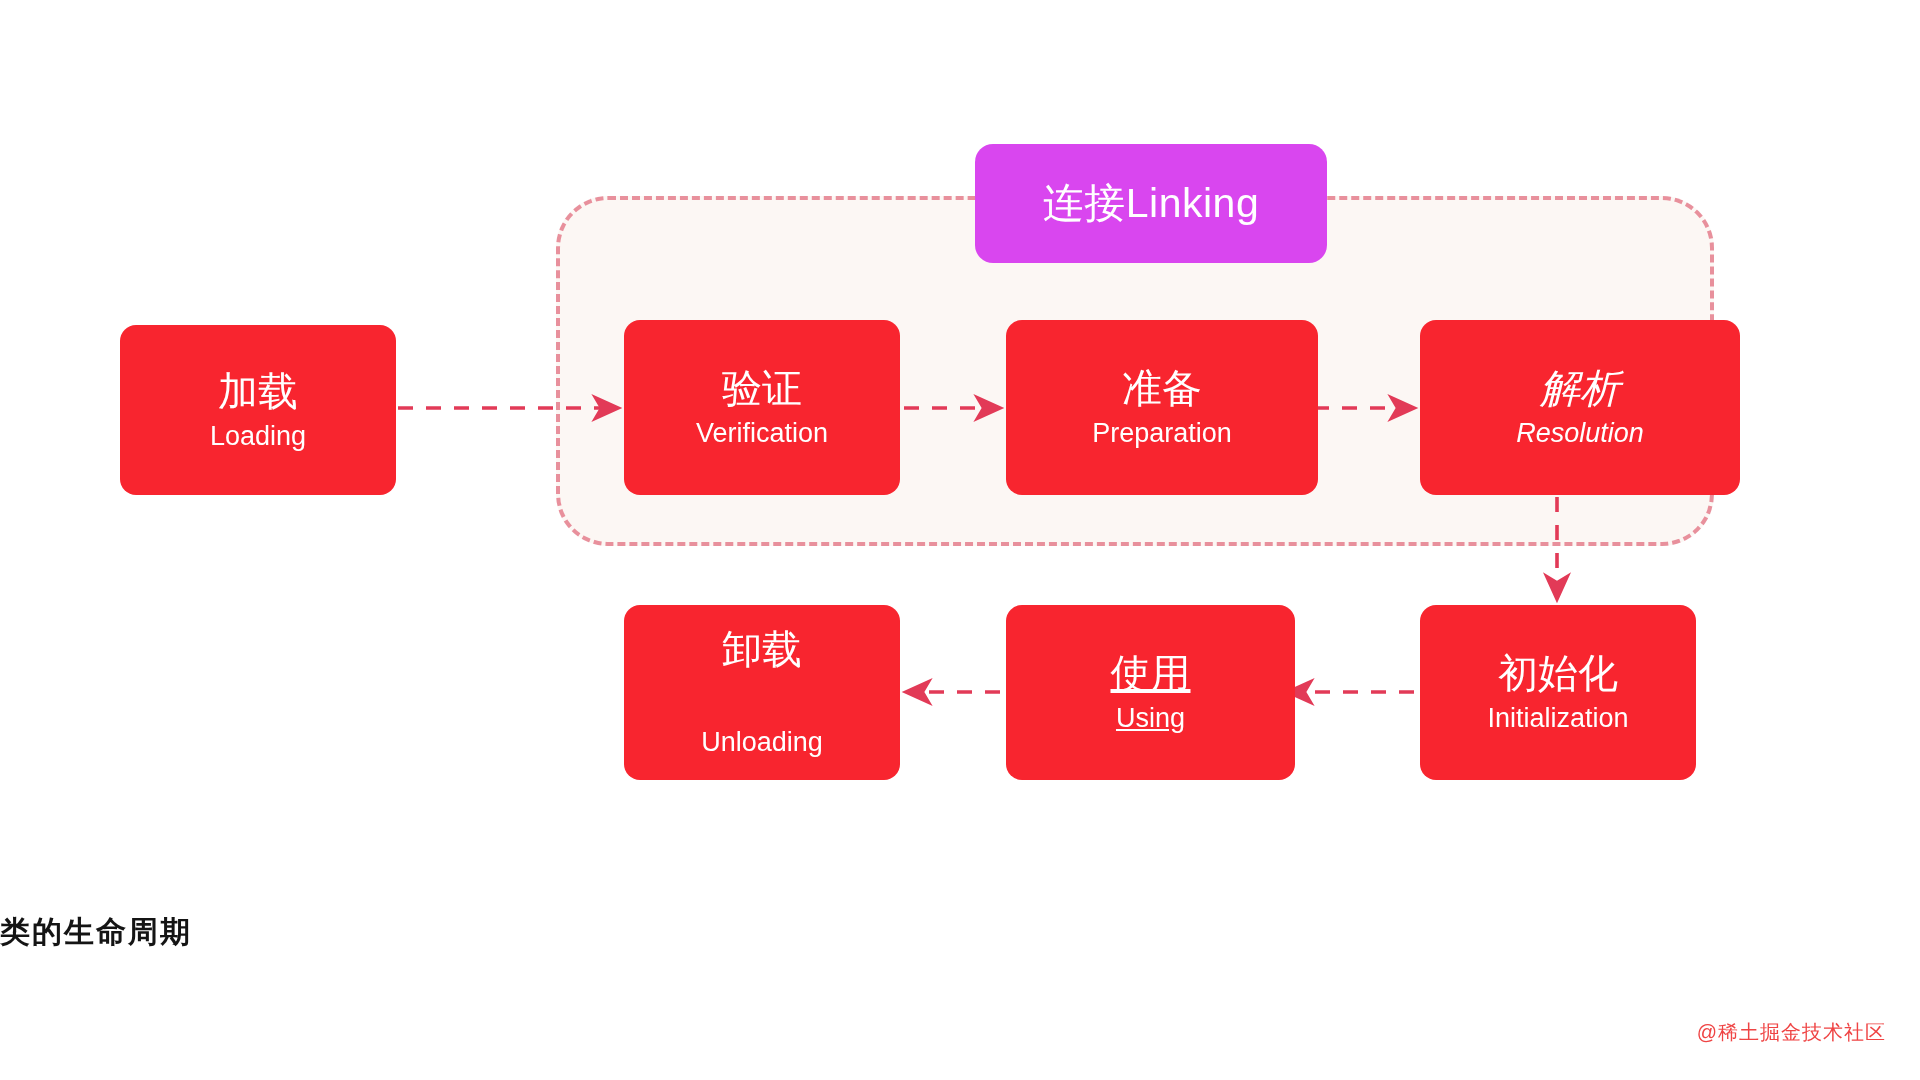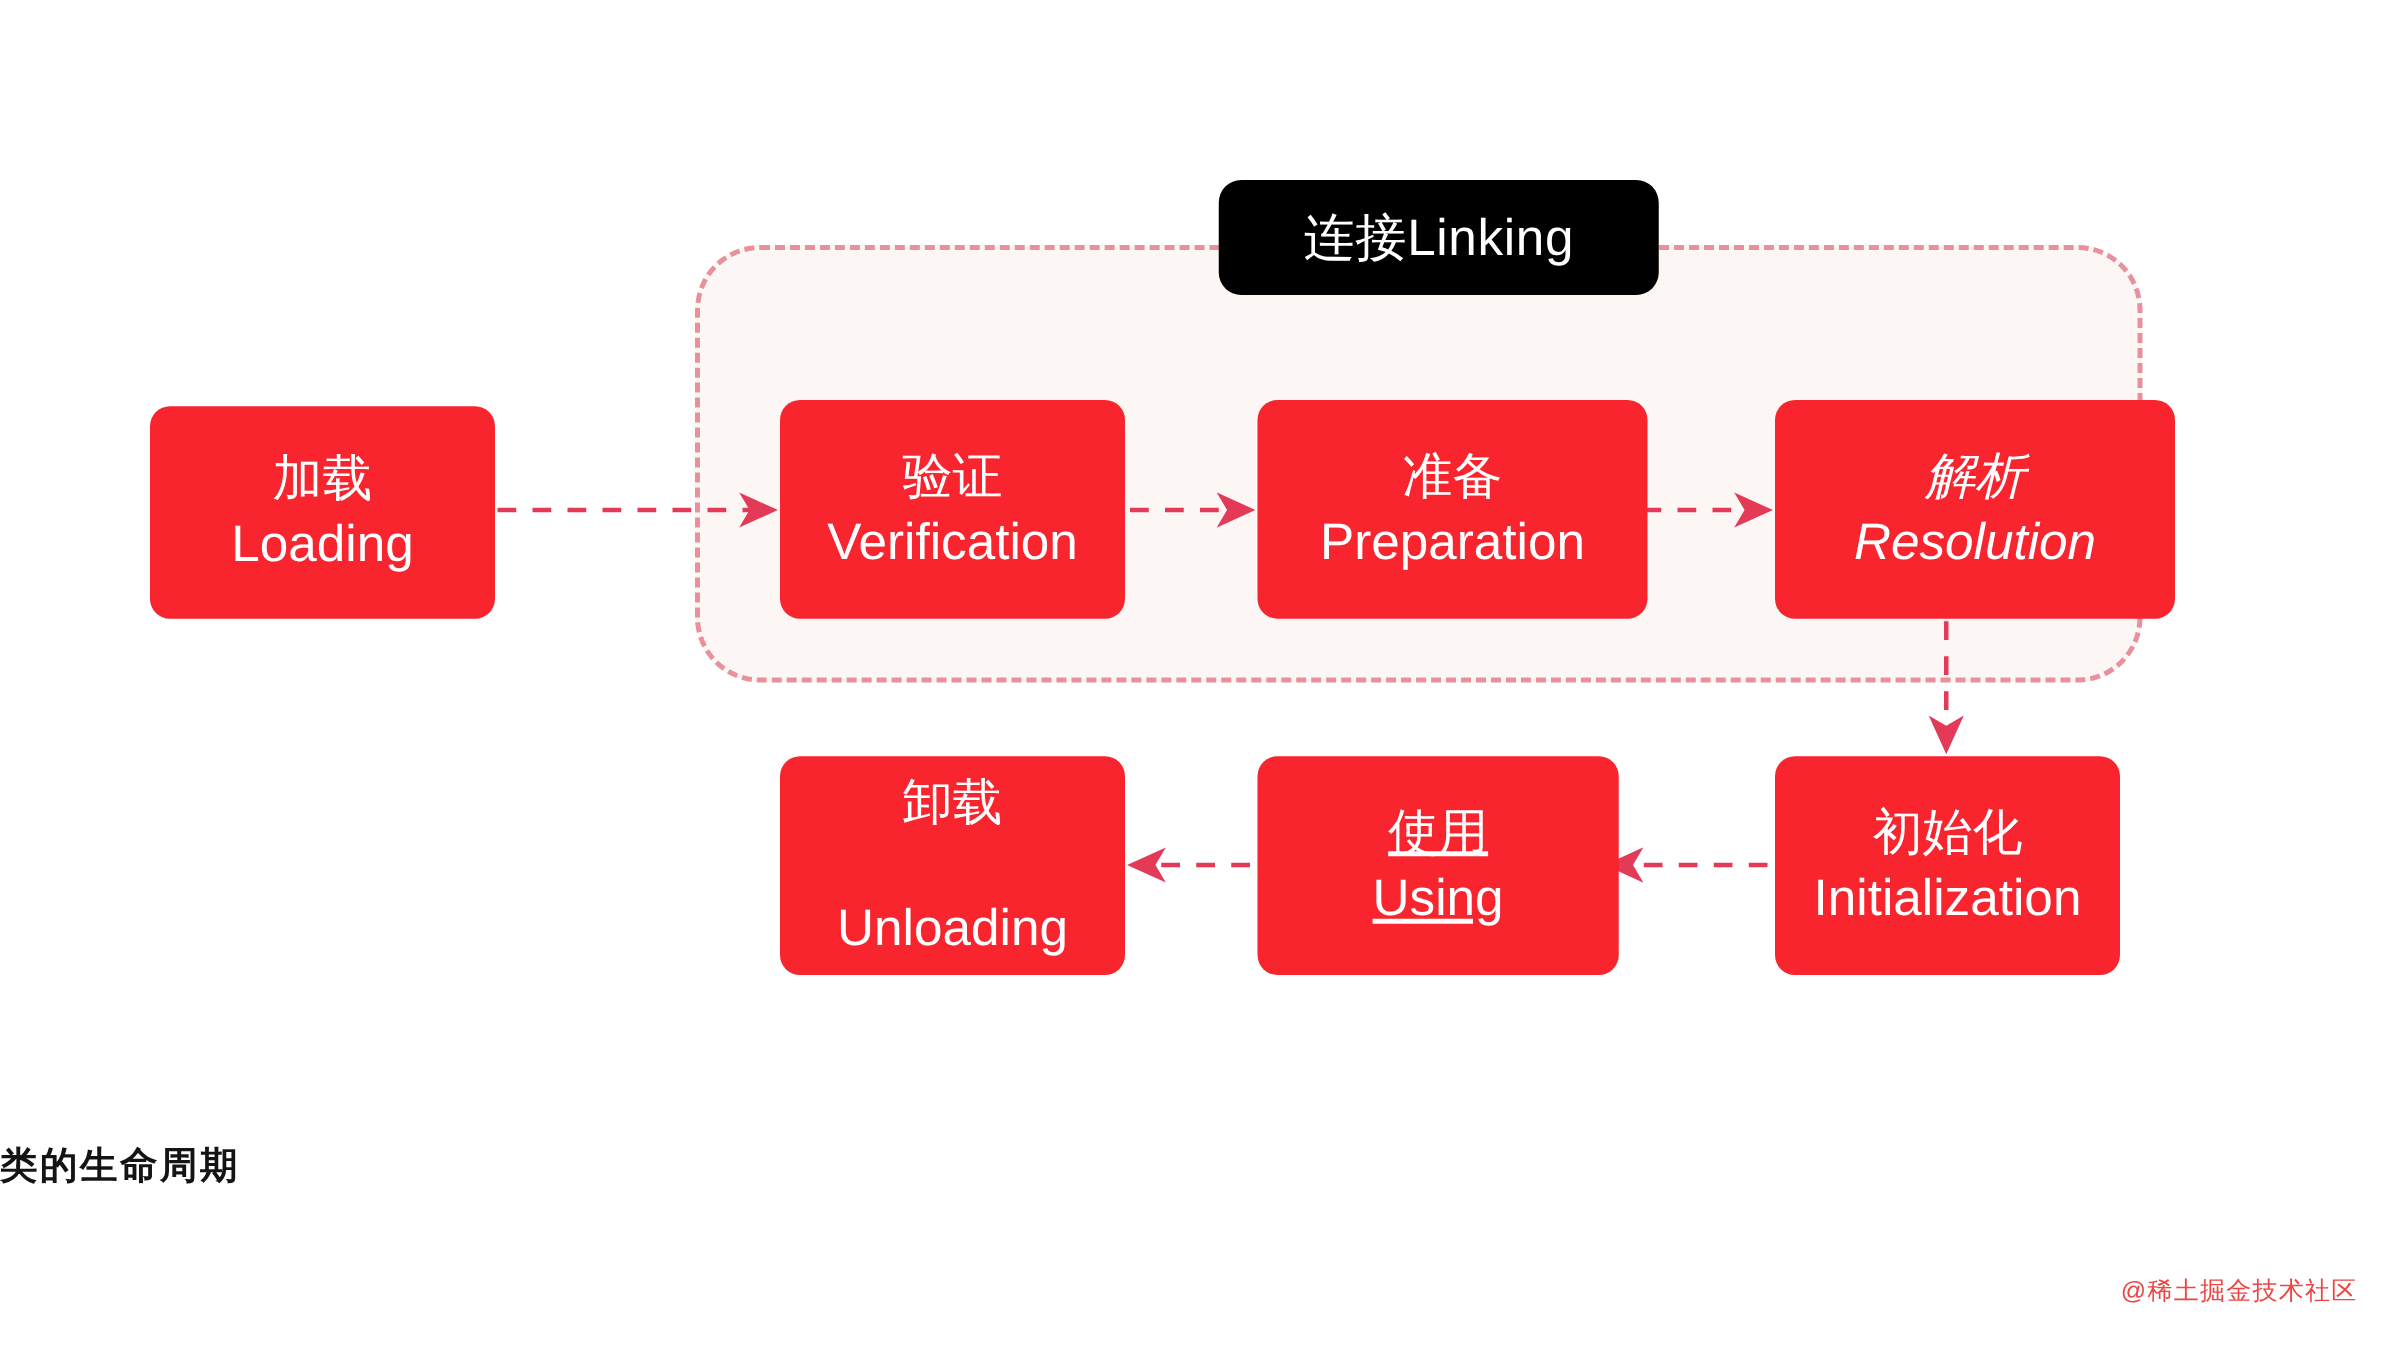--- a/index.html
+++ b/index.html
@@ -36,22 +36,22 @@
     border-radius: 52px;
     z-index: 1;
   }
 
   
   .linking-pill {
     position: absolute;
     left: 975px;
     top: 144px;
     width: 352px;
-    height: 92px;
-    background: #000000;
+    height: 119px;
+    background: #d946ef;
     border-radius: 18px;
     display: flex;
     align-items: center;
     justify-content: center;
     z-index: 5;
   }
   .linking-pill .pill-text {
     color: #ffffff;
     font-size: 41px;
     line-height: 1;
@@ -75,21 +75,21 @@
     padding: 0 12px;
   }
   .node .cn {
     font-size: 40px;
     line-height: 1.05;
     font-weight: 400;
     white-space: nowrap;
     margin-bottom: 10px;
   }
   .node .en {
-    font-size: 41px;
+    font-size: 27px;
     line-height: 1.05;
     font-weight: 400;
     white-space: nowrap;
   }
 
   
   #node-loading        { left: 120px;  top: 325px; width: 276px; height: 170px; }
   #node-verification   { left: 624px;  top: 320px; width: 276px; height: 175px; }
   #node-preparation    { left: 1006px; top: 320px; width: 312px; height: 175px; }
   #node-resolution     { left: 1420px; top: 320px; width: 320px; height: 175px; font-style: italic; }

